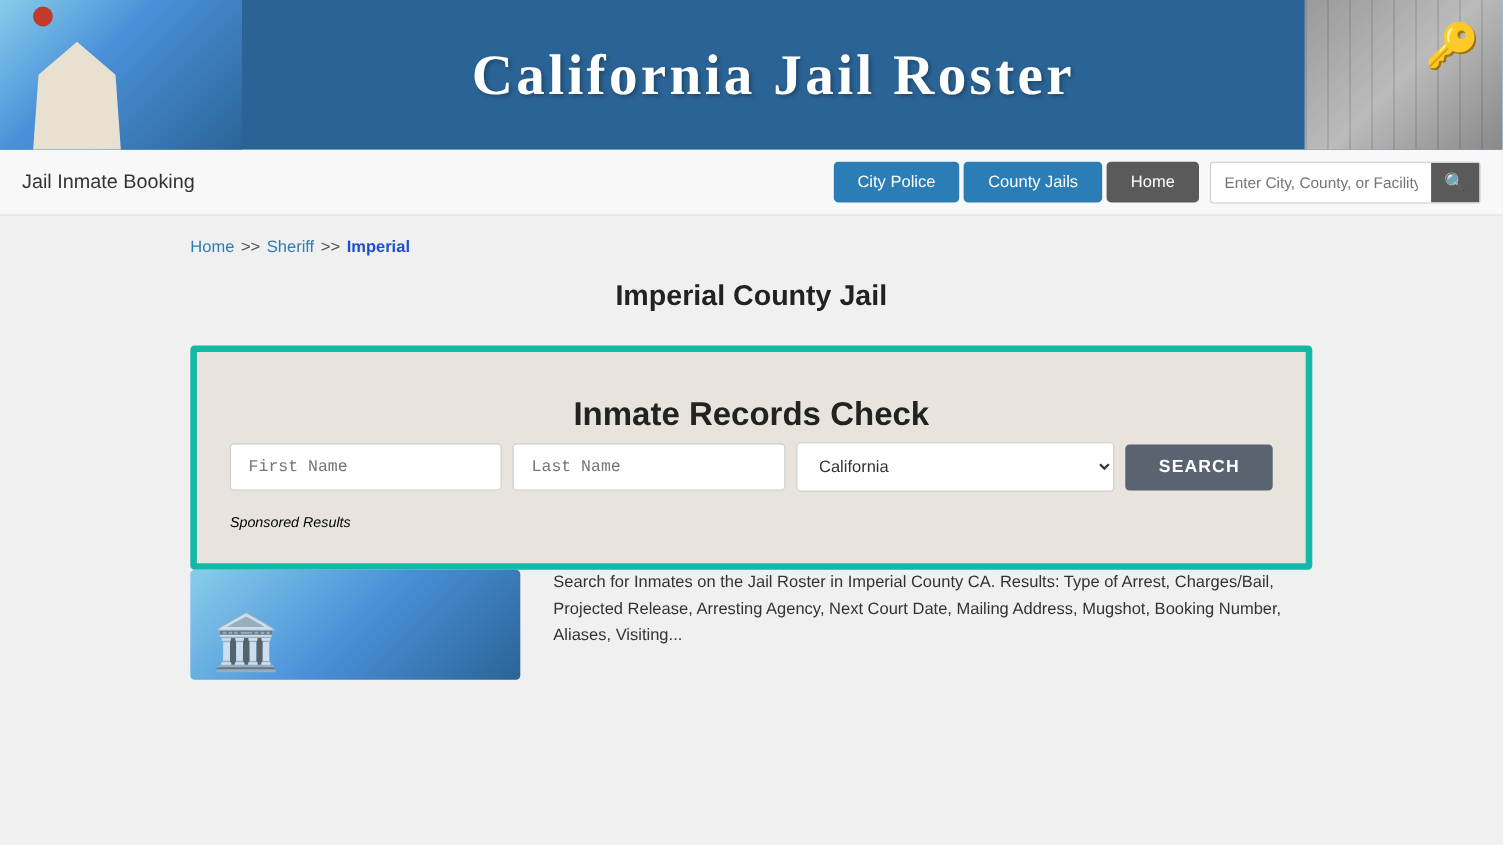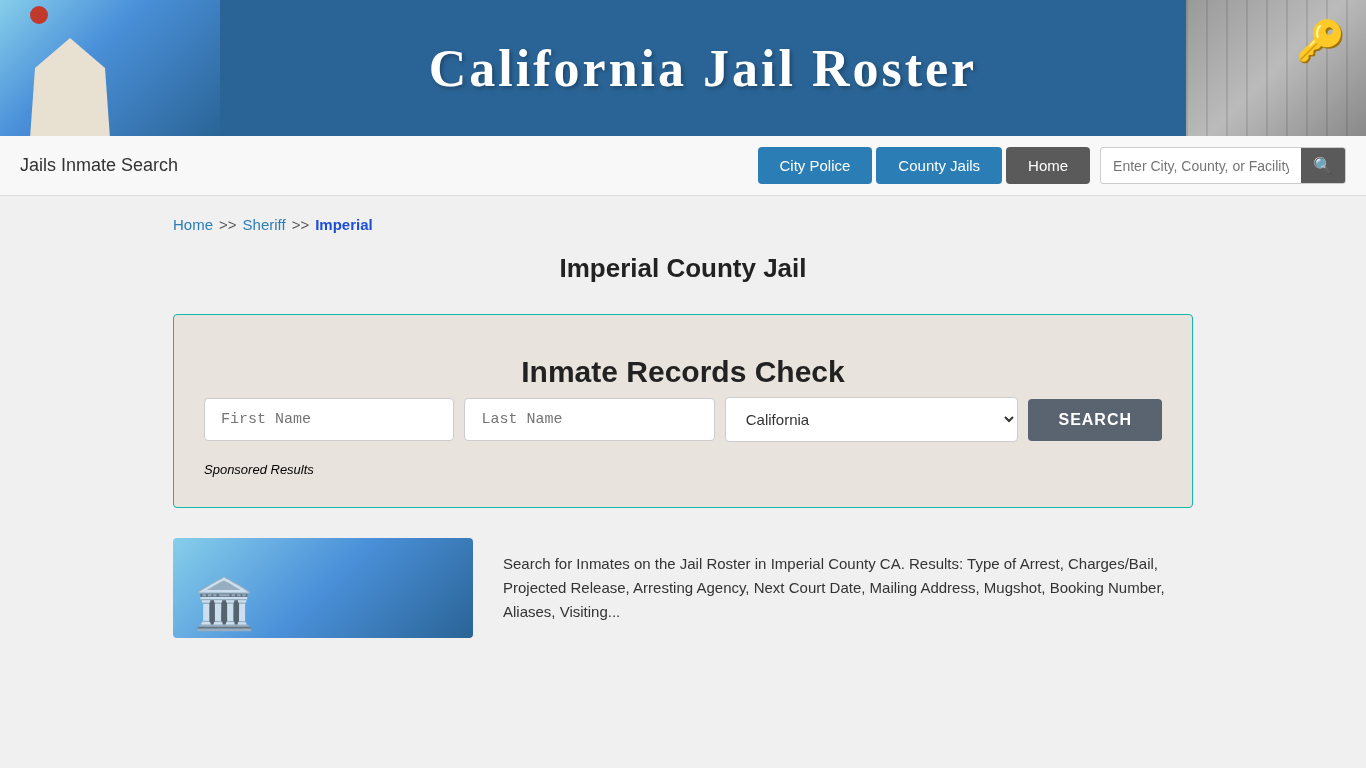--- a/index.html
+++ b/index.html
@@ -184,24 +184,23 @@
       font-size: 26px;
       font-weight: bold;
       color: #222;
       margin-bottom: 30px;
       font-family: Arial, sans-serif;
     }
 
     
     .records-box {
       background: #e8e4dd;
-      border: 1px solid #14b8a6;
+      border: 6px solid #14b8a6;
       border-radius: 4px;
       padding: 40px 30px 30px;
-      margin-bottom: 30px;
     }
     .records-title {
       text-align: center;
       font-size: 30px;
       font-weight: bold;
       color: #222;
       margin-bottom: 8px;
       font-family: Arial, sans-serif;
     }
     .records-subtitle {
@@ -256,21 +255,21 @@
       font-size: 13px;
       color: #000000;
       font-family: Liberation Sans, sans-serif;
       font-style: italic;
     }
 
     
     .lower-section {
       display: flex;
       gap: 30px;
-      align-items: center;
+      align-items: flex-start;
     }
     .lower-image {
       width: 300px;
       flex-shrink: 0;
       height: 100px;
       background: linear-gradient(135deg, #87CEEB, #4a90d9, #2a6496);
       border-radius: 4px;
       position: relative;
       overflow: hidden;
     }
@@ -294,21 +293,21 @@
 
 <div class="header-banner">
   <div class="banner-left"></div>
   <div class="banner-center">
     <div class="banner-title">California Jail Roster</div>
   </div>
   <div class="banner-right"></div>
 </div>
 
 <nav class="navbar">
-  <span class="nav-brand">Jails Inmate Search</span>
+  <span class="nav-brand">Jail Inmate Booking</span>
   <div class="nav-buttons">
     <button class="nav-btn nav-btn-city">City Police</button>
     <button class="nav-btn nav-btn-county">County Jails</button>
     <button class="nav-btn nav-btn-home">Home</button>
   </div>
   <div class="search-box">
     <input type="text" placeholder="Enter City, County, or Facility" style="">
     <button>
       <span>🔍</span>
     </button>

